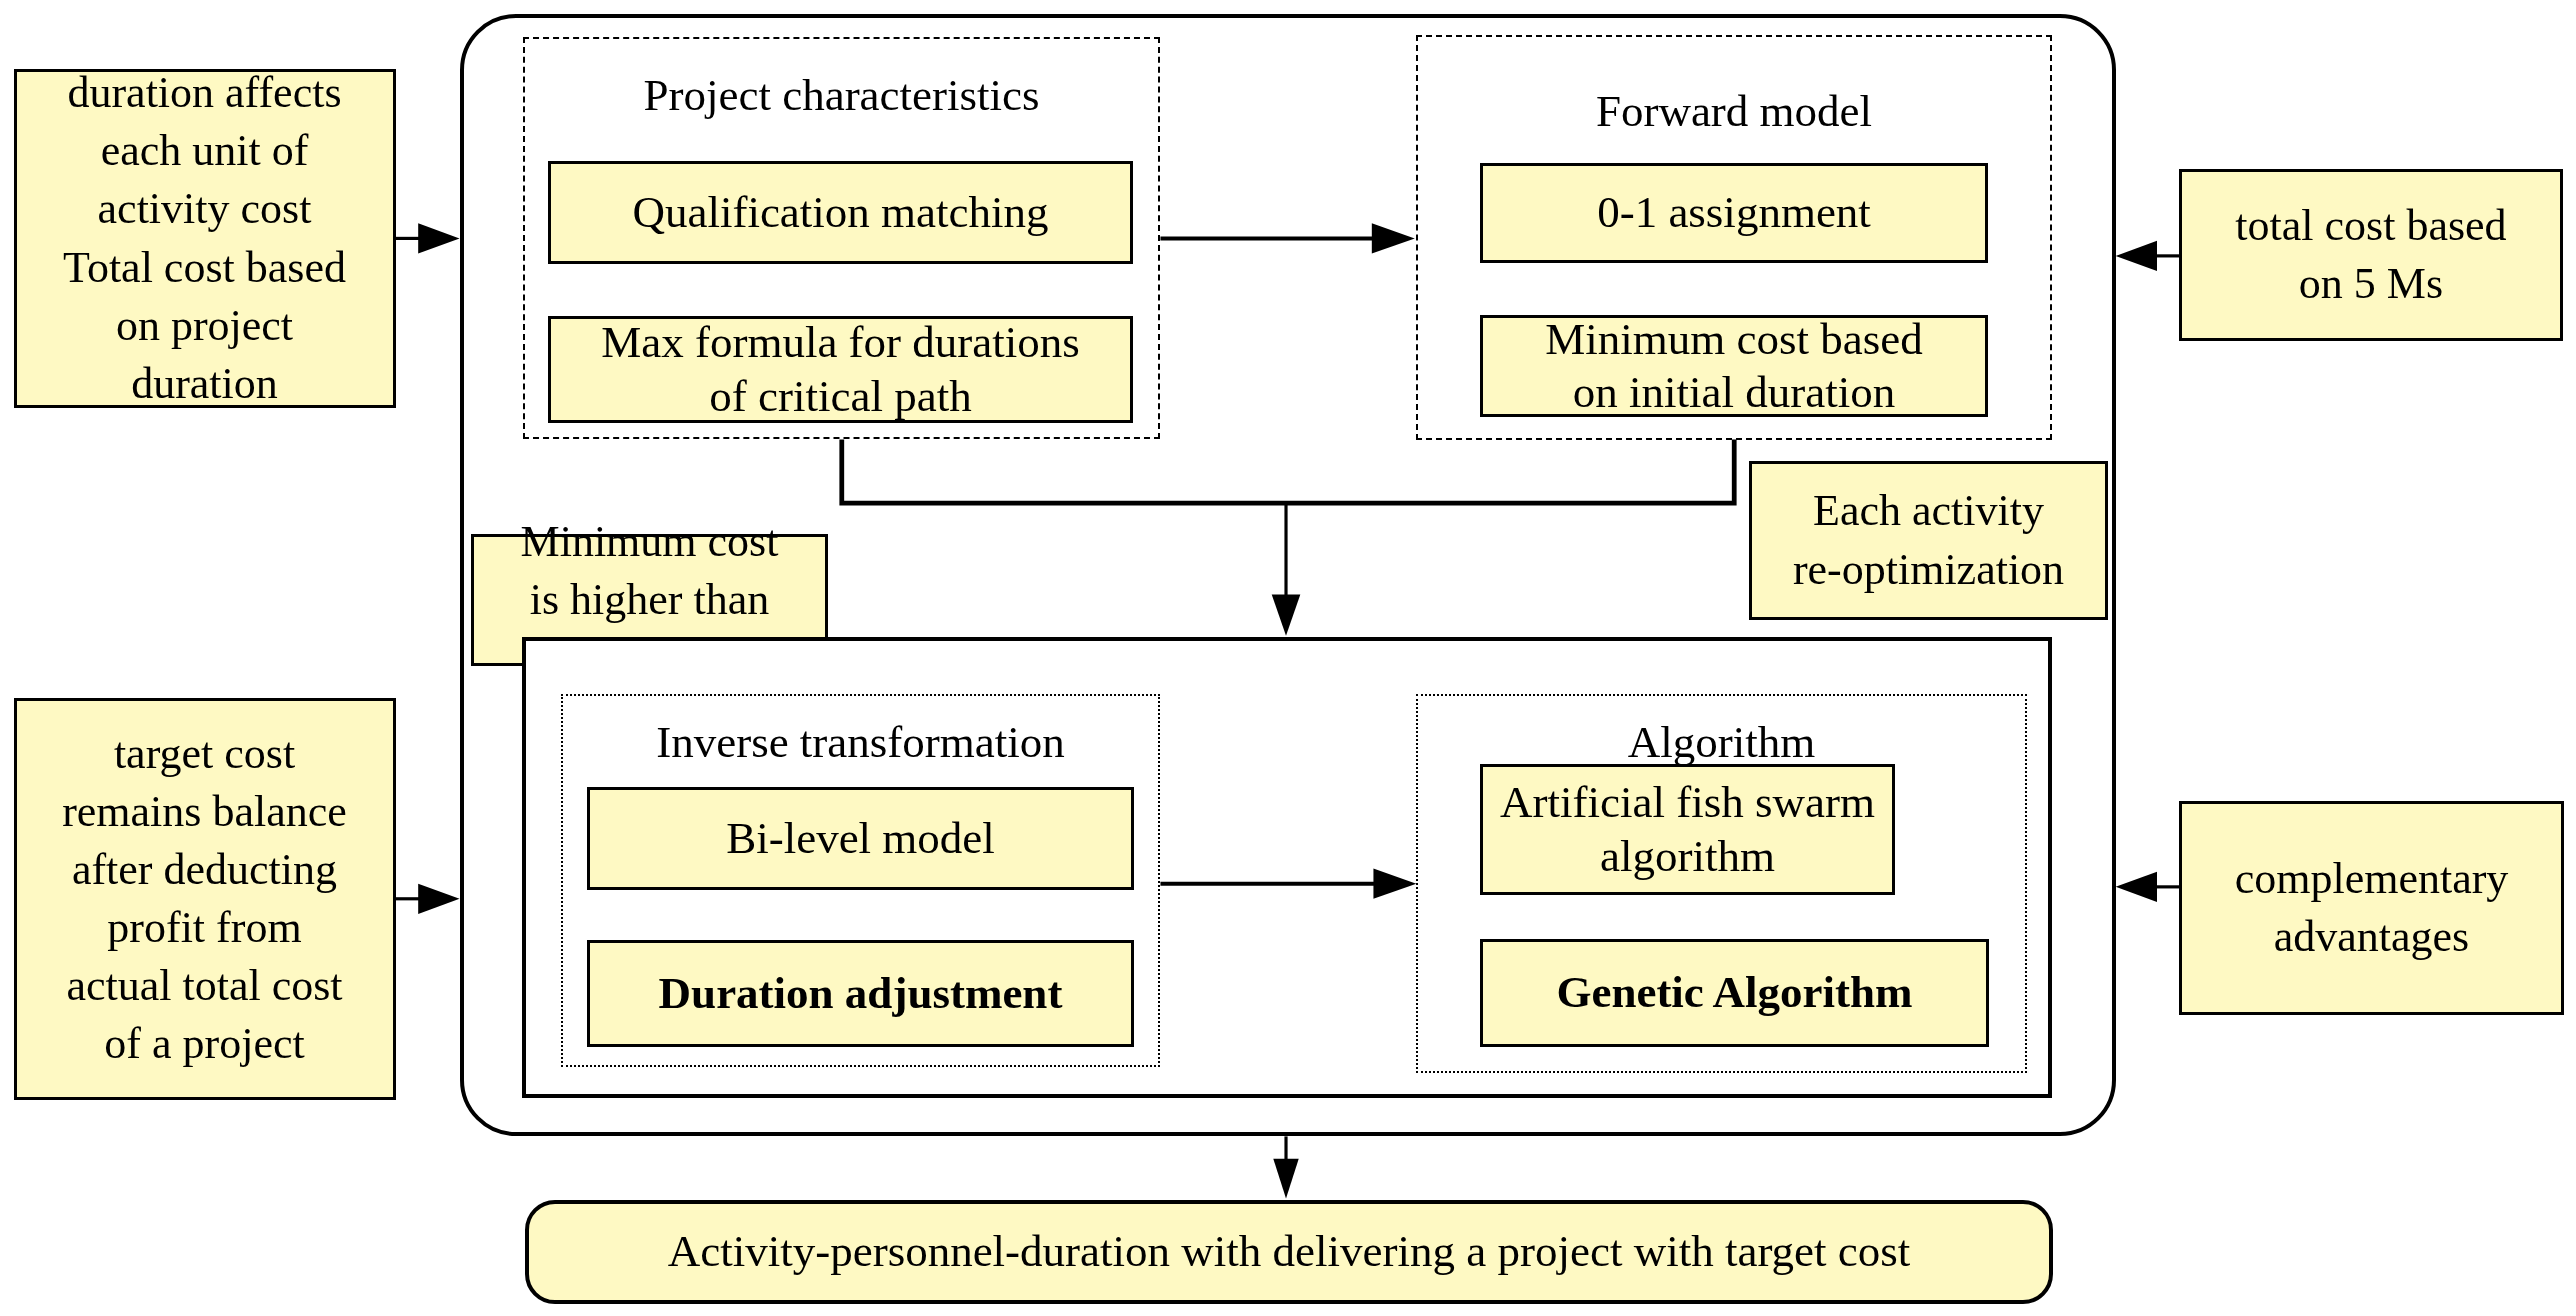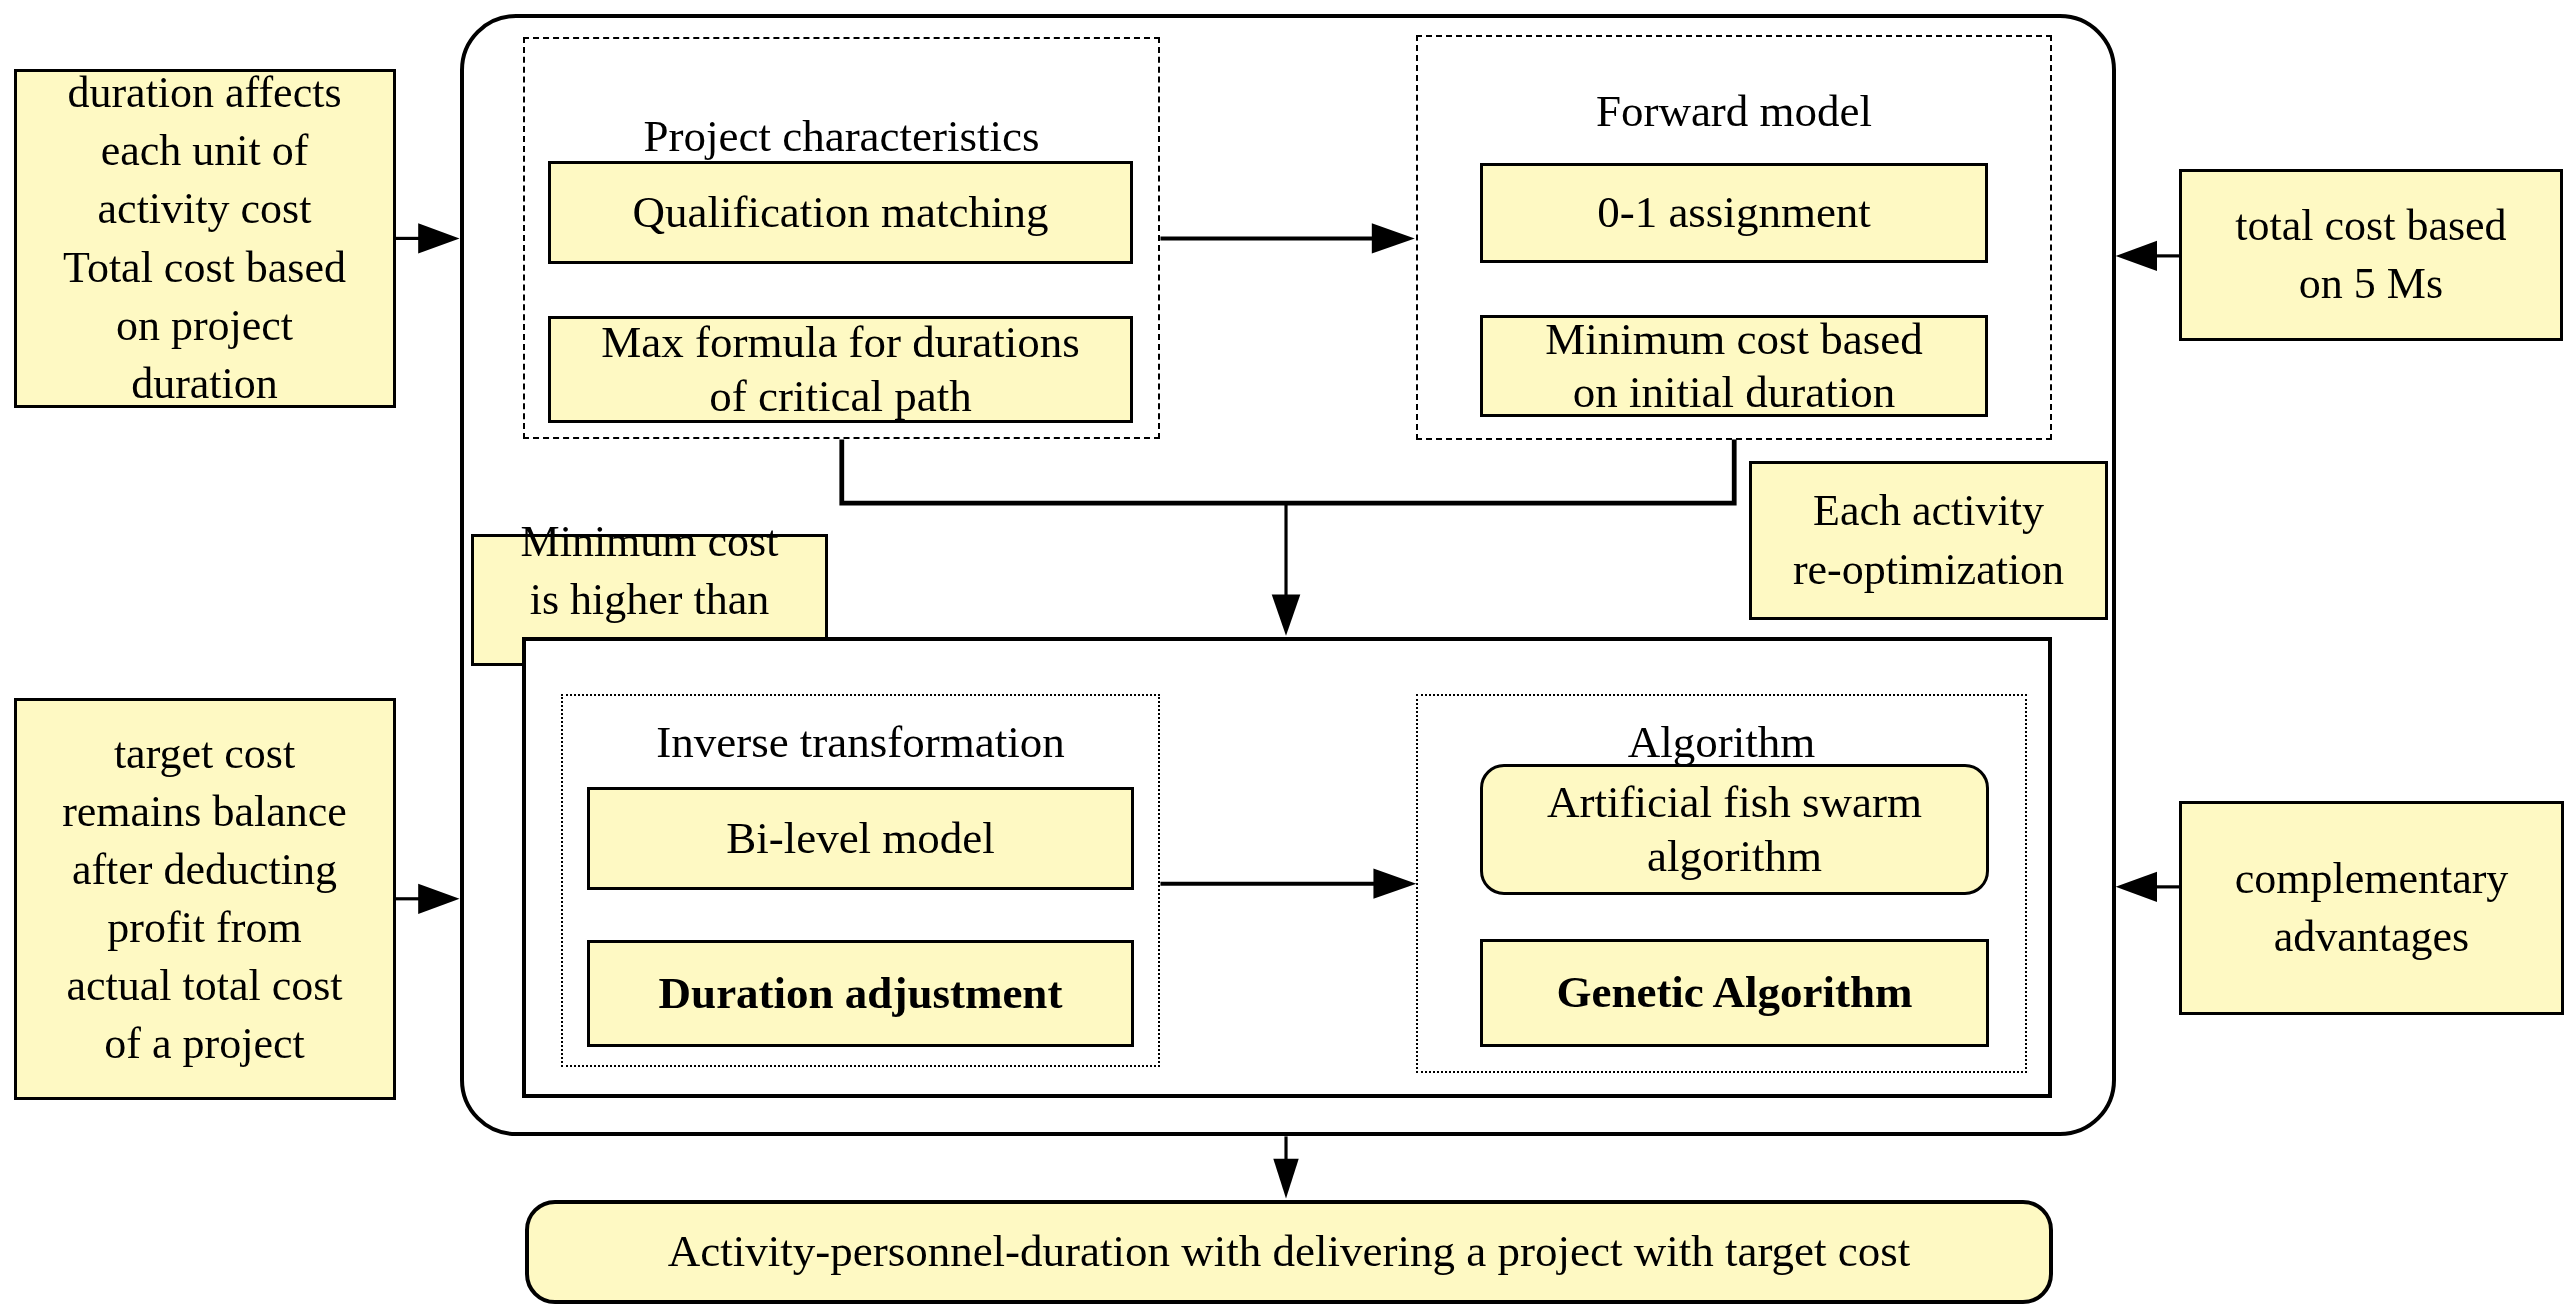--- a/index.html
+++ b/index.html
@@ -93,21 +93,21 @@
 advantages</div>
 
   <div class="box" style="left:471px;top:486px;width:357px;height:132px;margin-top:48px;">Minimum cost
 is higher than
 target cost</div>
 
   <div class="box" style="left:1749px;top:461px;width:359px;height:159px;">Each activity
 re-optimization</div>
 
   <div class="group dashed" style="left:523px;top:37px;width:637px;height:402px;">
-    <div class="group-title" style="top:30px;margin-top:41px;">Project characteristics</div>
+    <div class="group-title" style="top:30px;">Project characteristics</div>
   </div>
   <div class="box item" style="left:548px;top:161px;width:585px;height:103px;">Qualification matching</div>
   <div class="box item" style="left:548px;top:316px;width:585px;height:107px;">Max formula for durations
 of critical path</div>
 
   <div class="group dashed" style="left:1416px;top:35px;width:636px;height:405px;">
     <div class="group-title" style="top:48px;">Forward model</div>
   </div>
   <div class="box item" style="left:1480px;top:163px;width:508px;height:100px;">0-1 assignment</div>
   <div class="box item" style="left:1480px;top:315px;width:508px;height:102px;">Minimum cost based
@@ -117,21 +117,21 @@
 
   <div class="group dotted" style="left:561px;top:694px;width:599px;height:373px;">
     <div class="group-title" style="top:20px;">Inverse transformation</div>
   </div>
   <div class="box item" style="left:587px;top:787px;width:547px;height:103px;">Bi-level model</div>
   <div class="box item" style="left:587px;top:940px;width:547px;height:107px;font-weight:bold;">Duration adjustment</div>
 
   <div class="group dotted" style="left:1416px;top:694px;width:611px;height:379px;">
     <div class="group-title" style="top:20px;">Algorithm</div>
   </div>
-  <div class="box item" style="left:1480px;top:764px;width:509px;height:131px;border-radius:24px;">Artificial fish swarm
+  <div class="box item" style="left:1480px;top:764px;width:415px;height:131px;">Artificial fish swarm
 algorithm</div>
   <div class="box item" style="left:1480px;top:939px;width:509px;height:108px;font-weight:bold;">Genetic Algorithm</div>
 
   <div class="box" id="output-box" style="left:525px;top:1200px;width:1528px;height:104px;">Activity-personnel-duration with delivering a project with target cost</div>
 
   <svg id="connector-layer" viewBox="0 0 3241 1656">
 
     <g>
       <line x1="497" y1="300" x2="534" y2="300" stroke-width="4"></line>
       <polygon points="578,300 526,281 526,319"></polygon>

